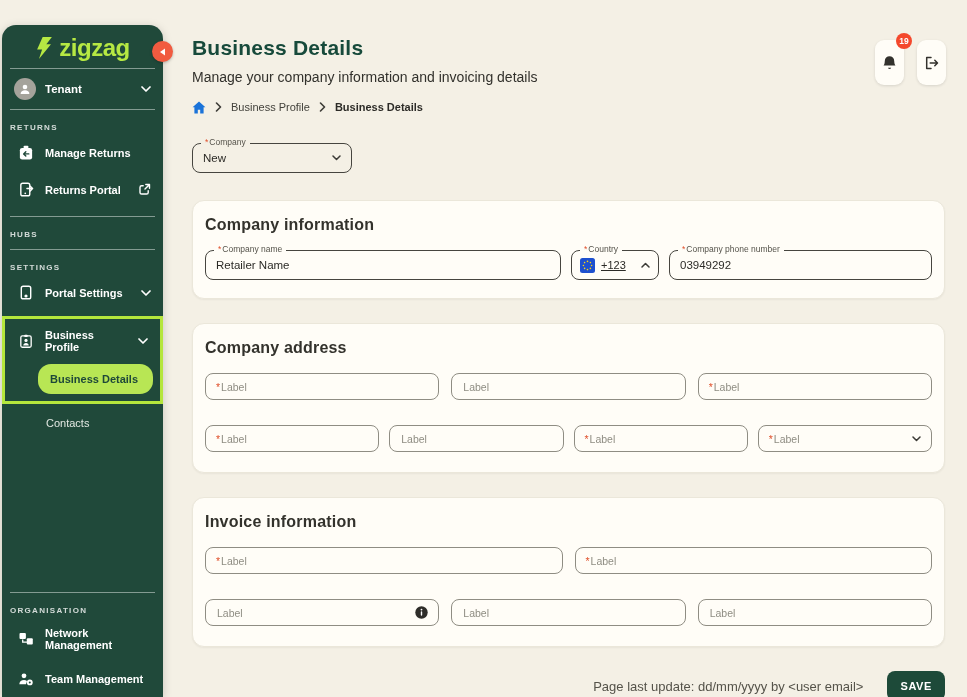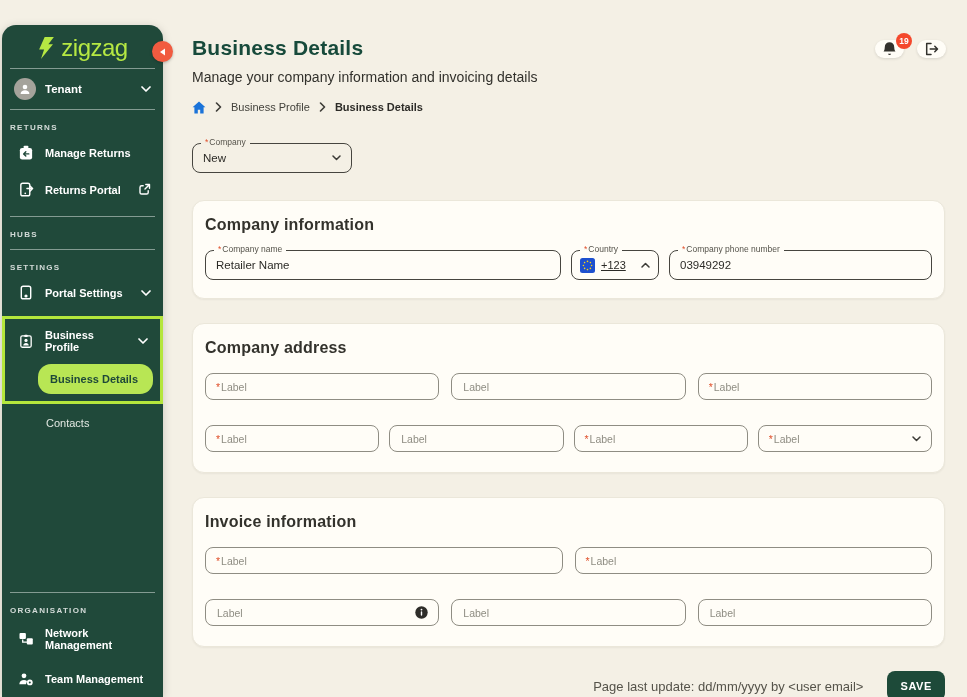--- a/index.html
+++ b/index.html
@@ -35,40 +35,40 @@
     display:flex;flex-direction:column;
     box-shadow:0 2px 10px rgba(0,0,0,.18);
   }
   .collapse-btn{
     position:absolute;right:-10px;top:16px;width:21px;height:21px;
     border-radius:50%;background:var(--orange);border:none;padding:0;
     display:flex;align-items:center;justify-content:center;cursor:pointer;
     box-shadow:0 1px 3px rgba(0,0,0,.25);z-index:5;
   }
   .logo-row{display:flex;align-items:center;justify-content:center;gap:5px;padding:11px 0 8px;}
-  .logo-text{color:var(--lime);font-size:24px;font-weight:400;letter-spacing:-.5px;line-height:1;}
+  .logo-text{color:var(--lime);font-size:24px;font-weight:700;letter-spacing:-.5px;line-height:1;}
   .sdivider{height:1px;background:rgba(255,255,255,.45);margin:0 8px;flex:0 0 auto;}
   .tenant-row{display:flex;align-items:center;gap:9px;padding:9px 12px;color:#fff;font-size:11.5px;font-weight:700;cursor:pointer;}
   .avatar{width:22px;height:22px;border-radius:50%;background:#a5a39b;display:flex;align-items:center;justify-content:center;flex:0 0 auto;}
   .trail{margin-left:auto;display:flex;align-items:center;}
   .section-label{color:rgba(255,255,255,.8);font-size:8px;font-weight:700;letter-spacing:1.3px;padding:13px 10px 2px 8px;}
   .nav-item{display:flex;align-items:center;gap:11px;padding:10px 12px 10px 16px;color:#fff;font-size:11px;font-weight:700;cursor:pointer;}
   .nav-item svg{flex:0 0 auto;}
   .hl-box{border:3px solid #b5e63c;margin:5px 0 0;padding:0 0 7px;}
   .pill{margin:1px 7px 0 33px;background:var(--pill-bg);color:#1e4839;font-size:11px;font-weight:700;
         padding:9px 12px;border-radius:13px;cursor:pointer;}
   .contacts{padding:13px 16px 8px 44px;color:#e2e8e2;font-size:11px;font-weight:500;cursor:pointer;}
   .spacer{flex:1 1 auto;}
   .bottom-group{}
   
   .main{position:absolute;left:163px;top:0;right:0;bottom:0;padding:0 22px 0 29px;}
   .page-title{margin:0;padding-top:36px;font-size:21px;font-weight:600;color:var(--title-green);letter-spacing:.2px;line-height:24px;}
   .subtitle{margin-top:9px;font-size:14px;color:#32312c;line-height:17px;}
   .header-actions{position:absolute;top:40px;right:21px;display:flex;gap:13px;}
-  .icon-btn{width:29px;height:18px;border-radius:9px;background:var(--card);border:none;cursor:pointer;
+  .icon-btn{width:29px;height:45px;border-radius:9px;background:var(--card);border:none;cursor:pointer;
             display:flex;align-items:center;justify-content:center;position:relative;
             box-shadow:0 1px 3px rgba(0,0,0,.12);}
   .badge{position:absolute;top:-7px;right:-8px;min-width:16px;height:16px;padding:0 2px;border-radius:9px;
          background:var(--badge);color:#fff;font-size:8.5px;font-weight:700;
          display:flex;align-items:center;justify-content:center;}
   .breadcrumb{margin-top:14px;display:flex;align-items:center;gap:9px;font-size:11px;color:#43423c;line-height:14px;}
   .crumb-current{font-weight:700;color:var(--text-dark);}
   
   .field{position:relative;height:30px;border:1.2px solid var(--border-dark);border-radius:8px;
          display:flex;align-items:center;padding:0 10px;background:transparent;}

